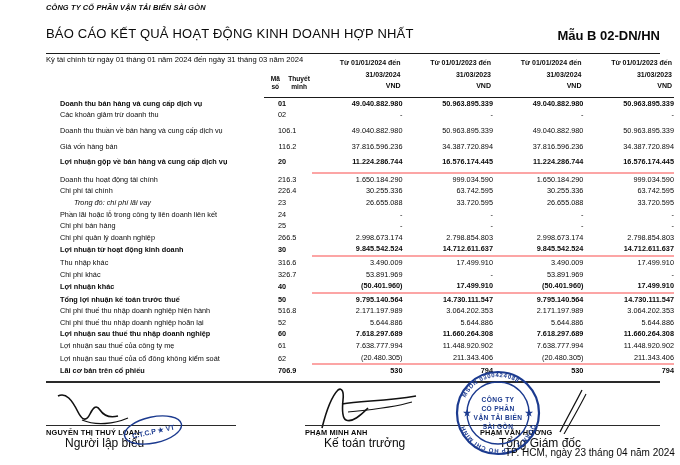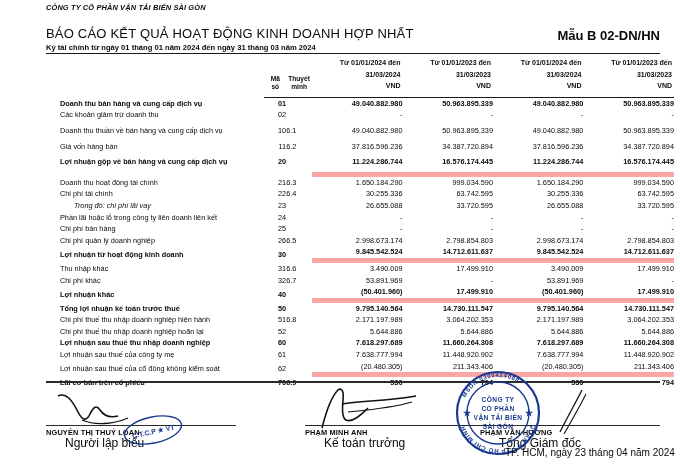--- a/index.html
+++ b/index.html
@@ -53,23 +53,24 @@
   }
   .doc-title {
     font-size: 13px;
     font-weight: 400;
     letter-spacing: .2px;
     line-height: 16px;
     white-space: nowrap;
   }
   .doc-period {
     font-size: 7.6px;
-    font-weight: 700;
+    font-weight: 400;
     line-height: 12px;
     white-space: nowrap;
+    margin-top: 12px;
   }
   .form-code {
     position: absolute;
     right: 20px;
     top: 28px;
     font-size: 13px;
     font-weight: 700;
     white-space: nowrap;
   }
 
@@ -128,21 +129,21 @@
     white-space: nowrap;
     padding-right: 4px !important;
   }
   tbody tr.bold td { font-weight: 700; }
   tbody tr.italic td.label { font-style: italic; }
   td.indent { padding-left: 14px !important; }
   td.num { text-align: right; white-space: nowrap; }
   td.code { text-align: right; }
   td.note { }
 
-  tr.rule-num td.num { border-top: 5px solid #fca5a5; }
+  tr.rule-num td.num { border-top: 2px solid #fca5a5; }
 
   tr.spacer td { height: 4px; line-height: 4px; font-size: 0; }
 
   .rule-bottom {
     position: absolute;
     left: 46px;
     top: 381px;
     width: 614px;
     height: 2px;
     background: #2a2a2a;

